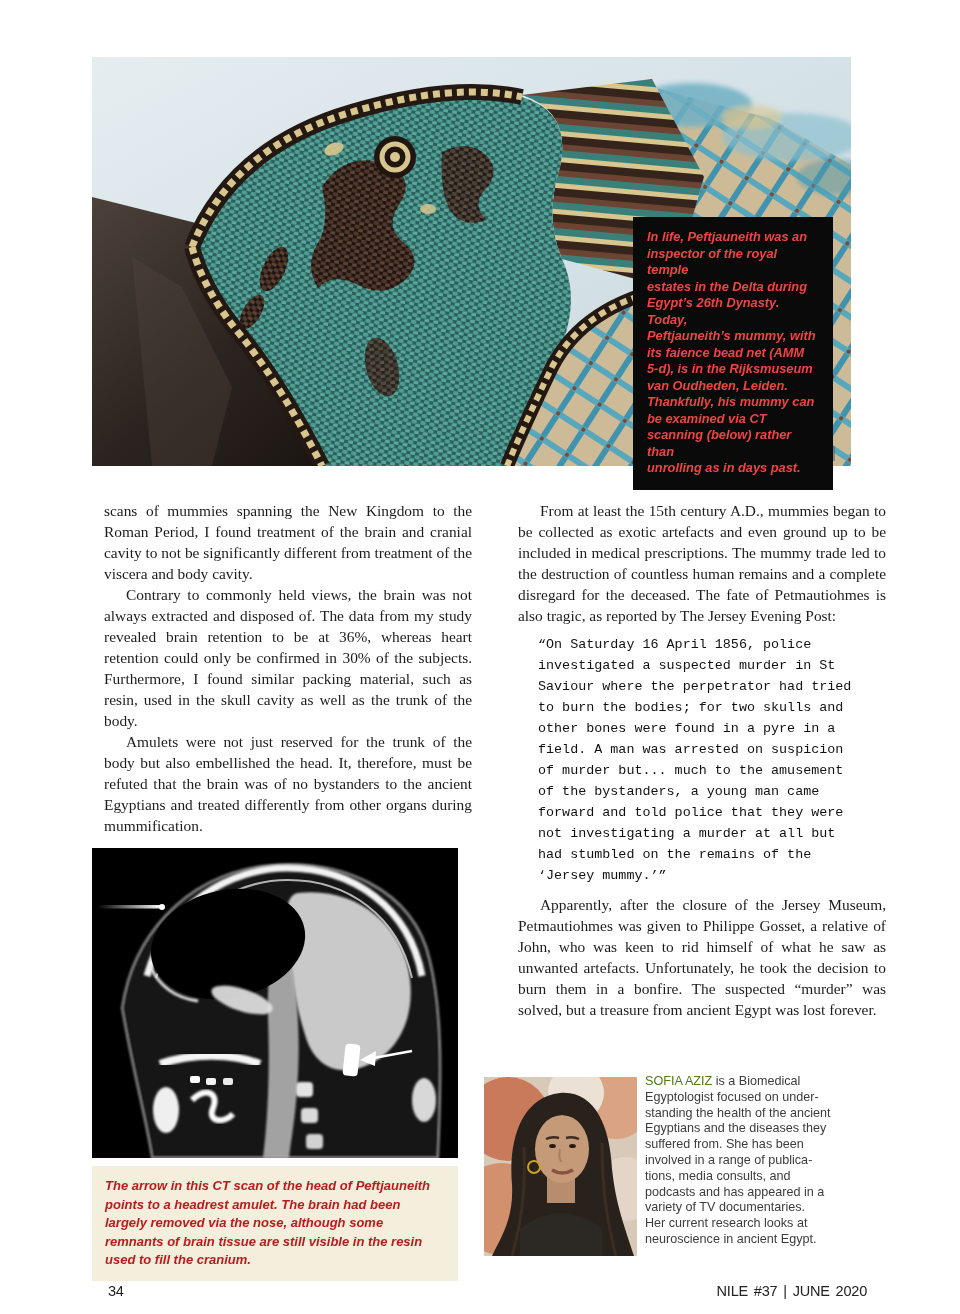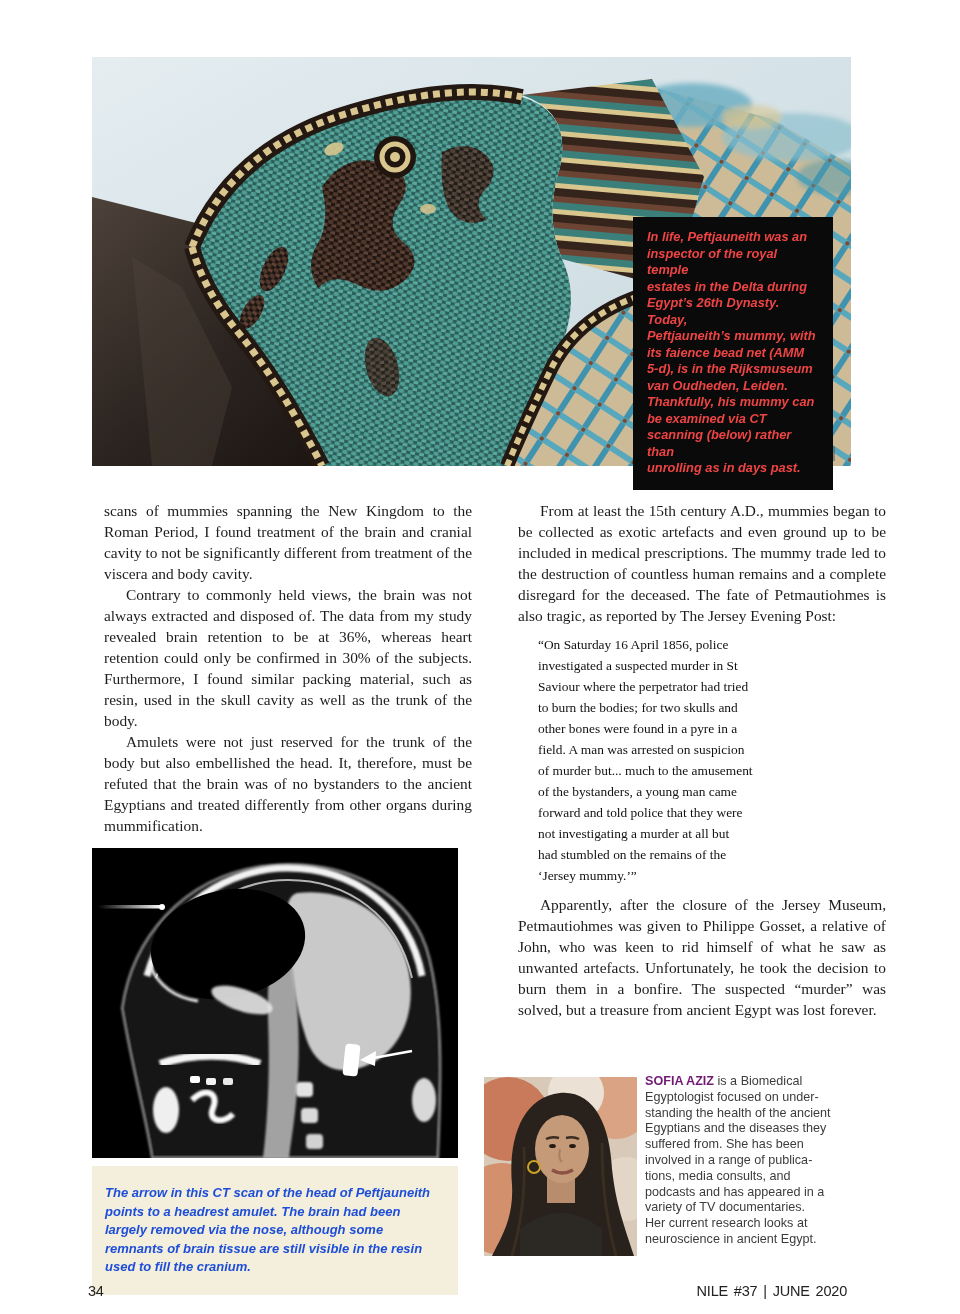--- a/index.html
+++ b/index.html
@@ -13,36 +13,36 @@
   .hero-caption .cap{font-family:"Liberation Sans", sans-serif;font-style:italic;font-weight:600;
         font-size:12.8px;line-height:16.5px;color:#ef4444;white-space:pre-line;}
   .credit{position:absolute;right:16px;bottom:5px;background:rgba(90,90,90,0.55);color:#ffffff;
         font-family:"Liberation Sans", sans-serif;font-size:9.5px;letter-spacing:.5px;padding:2px 6px;}
   
   .col{position:absolute;top:500px;width:368px;font-size:15.4px;line-height:21px;text-align:justify;}
   .col-left{left:104px;}
   .col-right{left:482px;margin-left:36px;}
   .col p{margin:0;}
   .col p.ind{text-indent:22px;}
-  .quote{font-family:Liberation Serif, serif;font-size:13.4px;line-height:21px;
+  .quote{font-family:Liberation Mono, monospace;font-size:13.4px;line-height:21px;
         white-space:pre-line;text-align:left;color:#111111;margin:8px 0 8px 0;padding-left:20px;}
   
   .ct{position:absolute;left:92px;top:848px;width:366px;height:310px;background:#000;}
   .ct svg{display:block;}
   .ct-caption{position:absolute;left:92px;top:1166px;width:366px;min-height:87px;background:#f4eedd;
-        box-sizing:border-box;padding:18px 13px;font-family:"Liberation Sans", sans-serif;
-        font-style:italic;font-weight:600;font-size:13px;line-height:18.5px;color:#1d4ed8;}
+        box-sizing:border-box;padding:11px 13px;font-family:"Liberation Sans", sans-serif;
+        font-style:italic;font-weight:600;font-size:13px;line-height:18.5px;color:#b91c1c;}
   
   .bio-photo{position:absolute;left:484px;top:1077px;width:153px;height:179px;overflow:hidden;}
   .bio-text{position:absolute;left:645px;top:1074px;width:212px;
         font-family:"Liberation Sans", sans-serif;font-size:12.6px;line-height:15.8px;color:#3c3c3c;}
   .bio-text .pre{white-space:pre-line;}
-  .bio-name{font-weight:bold;color:#701a75;}
-  
-  .footer{position:absolute;left:88px;top:1283px;width:759px;display:flex;justify-content:space-between;
+  .bio-name{font-weight:normal;color:#4d7c0f;}
+  
+  .footer{position:absolute;left:108px;top:1283px;width:759px;display:flex;justify-content:space-between;
         font-family:"Liberation Sans", sans-serif;font-size:14.5px;color:#222222;letter-spacing:-0.2px;}
   .footer .issue{word-spacing:2px;}
 </style>
 </head>
 <body>
 
 <div class="page">
 
   <div class="hero">
     <svg width="759" height="409" viewBox="0 0 759 409">

